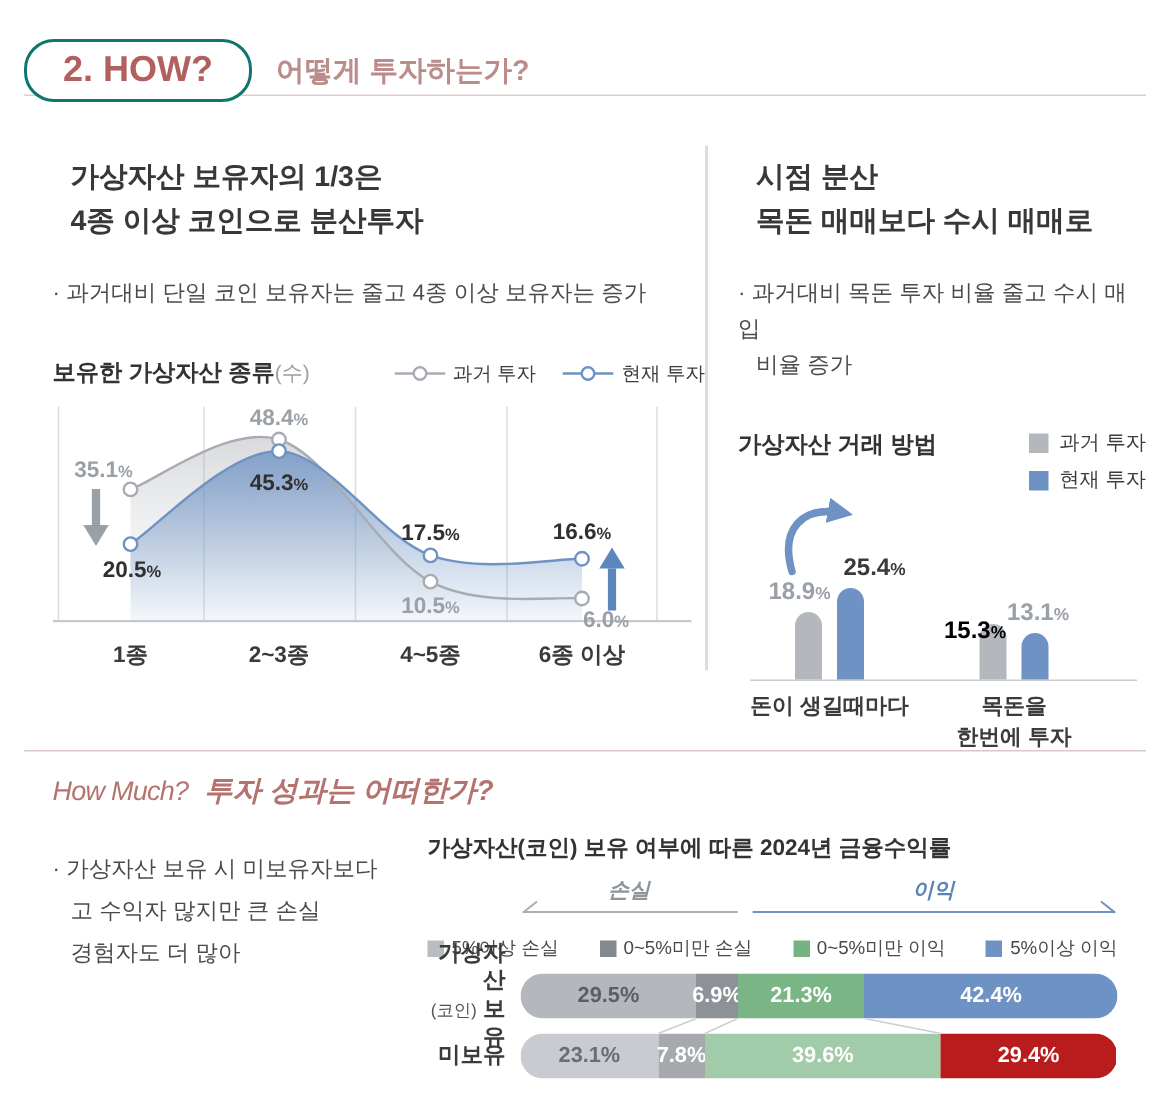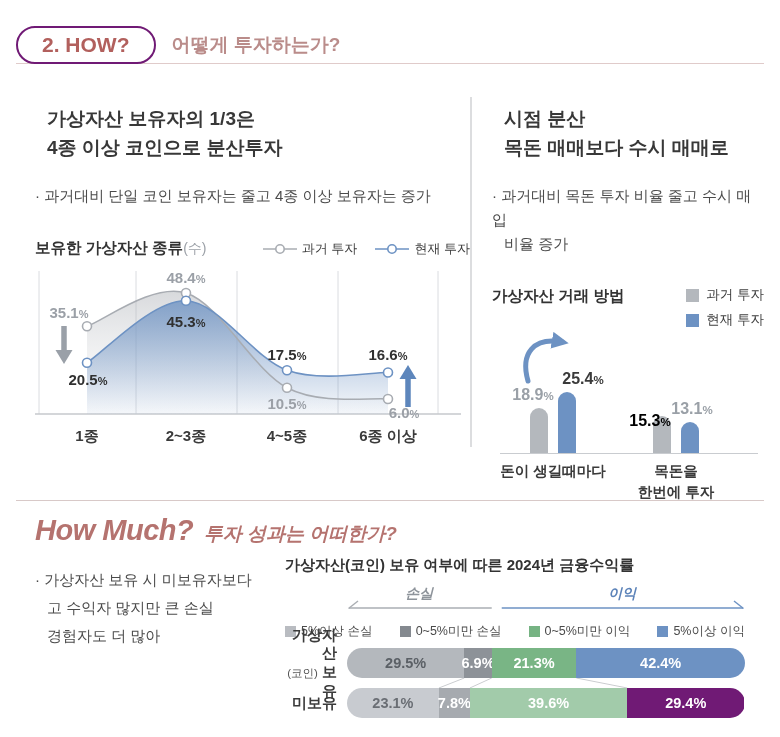--- a/index.html
+++ b/index.html
@@ -1,22 +1,22 @@
 <!DOCTYPE html>
 <html><head>
 <meta charset="utf-8">
 <style>
   html,body{margin:0;padding:0;background:#fff;}
   .page{position:relative;width:780px;height:737px;background:#ffffff;overflow:hidden;
         font-family:"Liberation Sans",sans-serif;color:#363636;}
   
   .header-rule{position:absolute;left:16px;right:16px;top:63px;height:1px;background:#e0cbca;}
   .header{position:absolute;left:16px;top:26px;display:flex;align-items:center;gap:16px;}
-  .pill{position:relative;z-index:2;background:#fff;border:2px solid #701a75;border-radius:20px;
-        padding:5px 24px;font-size:21px;font-weight:800;color:#b2605d;letter-spacing:0;}
+  .pill{position:relative;z-index:2;background:#fff;border:2px solid #0f766e;border-radius:20px;
+        padding:5px 24px;font-size:24px;font-weight:800;color:#b2605d;letter-spacing:0;}
   .header-title{font-size:19px;font-weight:800;color:#ba8c8a;}
   
   .columns{position:absolute;left:20px;right:16px;top:93px;height:412px;display:flex;}
   .col-left{width:450px;padding-left:15px;box-sizing:border-box;}
   .vdivider{width:2px;background:#dcdddf;margin:4px 0 0 0;height:350px;}
   .col-right{flex:1;padding-left:20px;box-sizing:border-box;}
   h2.sec-title{margin:12px;font-size:19px;font-weight:800;line-height:1.5;color:#383838;}
   h2.sec-title span{display:block;}
   .bullet{margin:22px 0 0 0;font-size:15px;color:#4b4b4b;line-height:1.6;}
   .bullet span{display:block;}
@@ -34,21 +34,21 @@
   .gbar-wrap{position:relative;height:172px;margin-top:4px;}
   .gbar-axis{position:absolute;left:8px;right:6px;bottom:51px;height:1.5px;background:#c9ccd0;}
   .gbar{position:absolute;border-radius:9px 9px 0 0;}
   .gbar-val{position:absolute;width:90px;text-align:center;font-size:16px;}
   .gbar-val .pct{font-size:11.5px;}
   .gbar-cat{position:absolute;width:150px;text-align:center;font-size:14.5px;color:#3b3b3b;
             font-weight:700;line-height:1.45;}
   
   .hm-rule{position:absolute;left:16px;right:16px;top:500px;height:1px;background:#d8c9c8;}
   .hm-head{position:absolute;left:35px;top:514px;font-style:italic;color:#b5736f;}
-  .hm-en{font-size:29px;font-weight:700;letter-spacing:-0.5px;}
+  .hm-en{font-size:18px;font-weight:400;letter-spacing:-0.5px;}
   .hm-ko{font-size:19px;font-weight:700;margin-left:6px;}
   .bottom-flex{position:absolute;left:20px;top:556px;right:16px;display:flex;}
   .hm-bullet{width:250px;margin:10px 0 0 15px;font-size:15px;color:#4b4b4b;line-height:1.85;}
   .hm-bullet span{display:block;}
   .hm-bullet .indent{padding-left:12px;}
   .stacked{width:460px;}
   .stacked-title{font-size:15px;font-weight:800;color:#333;margin-bottom:12px;}
   .bracket-row{margin-left:62px;font-style:italic;}
   .sk-legend{display:flex;justify-content:space-between;gap:15px;margin-top:6px;font-size:12.5px;
              color:#4a4a4a;align-items:center;}
@@ -267,21 +267,21 @@
               </div>
             </div>
             <div class="srow">
               <div class="srow-label">
                 <span style="display:block">미보유</span>
               </div>
               <div class="strack">
                 <div class="sseg" style="width: 23.0769%; background: rgb(200, 203, 208); color: rgb(106, 110, 116);">23.1%</div>
                 <div class="sseg" style="width: 7.79221%; background: rgb(166, 170, 175); color: rgb(255, 255, 255);">7.8%</div>
                 <div class="sseg" style="width: 39.5604%; background: rgb(162, 203, 170); color: rgb(255, 255, 255);">39.6%</div>
-                <div class="sseg" style="width: 29.3706%; background: #701a75; color: rgb(255, 255, 255);">29.4%</div>
+                <div class="sseg" style="width: 29.3706%; background: #b91c1c; color: rgb(255, 255, 255);">29.4%</div>
               </div>
             </div>
             <svg width="398" height="10" class="connectors">
               <line x1="117.29270729270729" y1="0" x2="91.84615384615387" y2="10" stroke="#cbcdd0" stroke-width="1"></line>
               <line x1="144.72727272727272" y1="0" x2="122.85914085914088" y2="10" stroke="#cbcdd0" stroke-width="1"></line>
               <line x1="229.41658341658342" y1="0" x2="280.3096903096903" y2="10" stroke="#cbcdd0" stroke-width="1"></line>
             </svg>
           </div>
         </div>
     </div>

